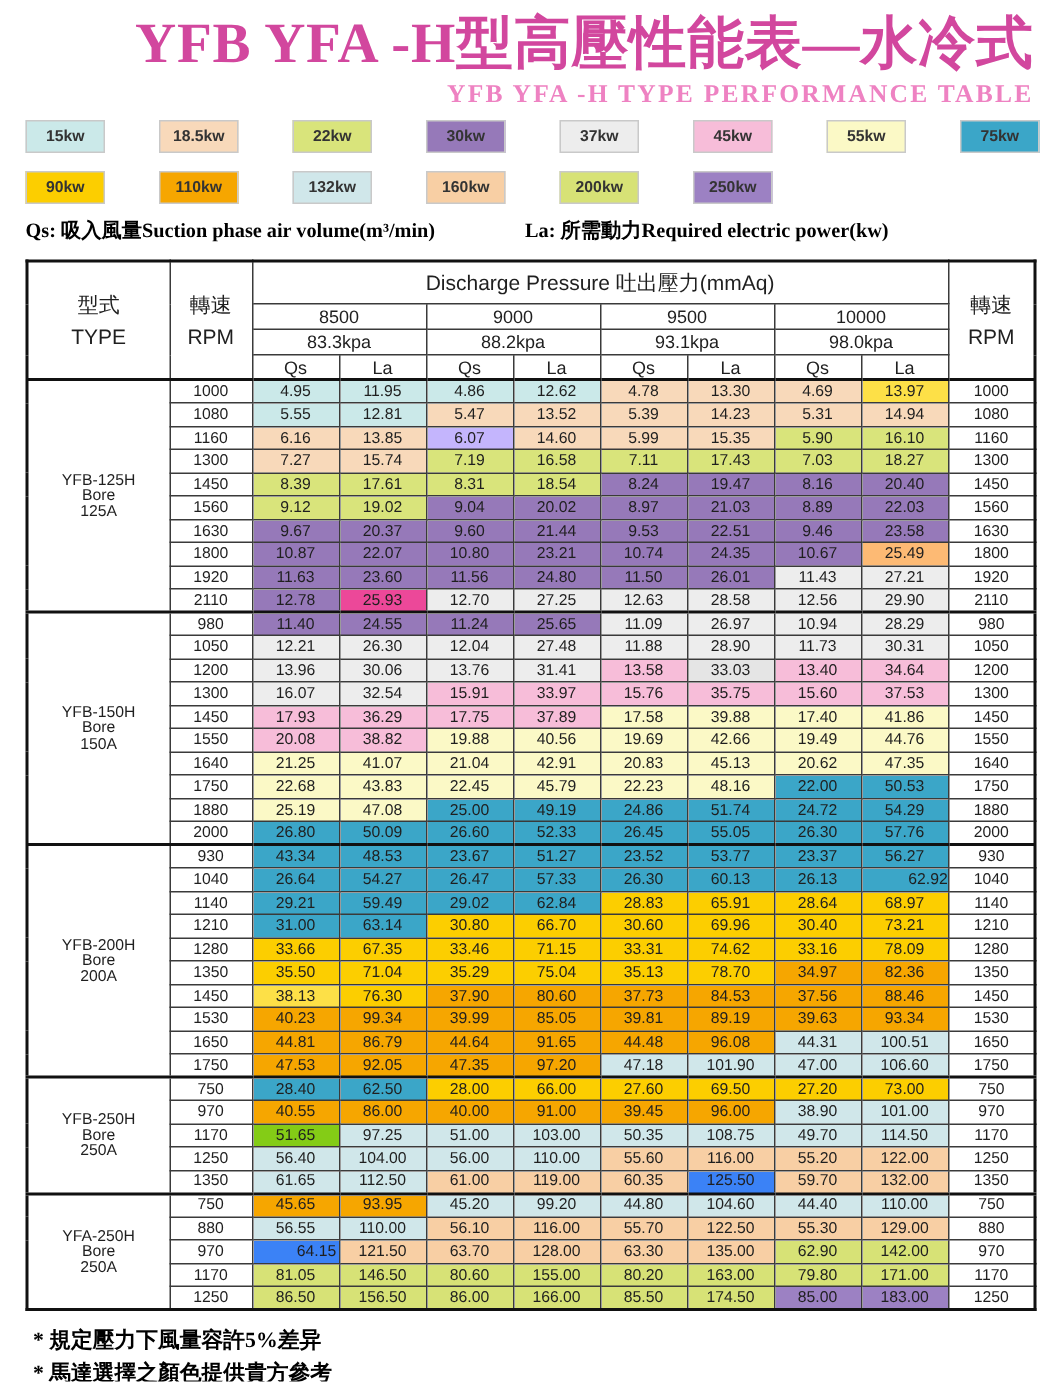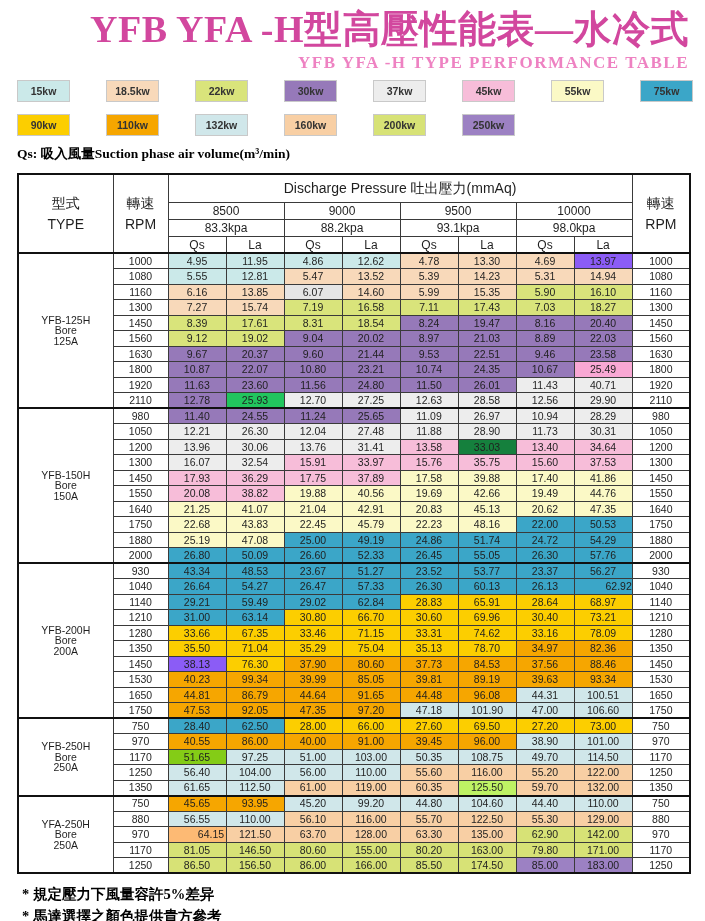--- a/index.html
+++ b/index.html
@@ -88,20 +88,21 @@
         <div class="swatch" style="background: rgb(246, 166, 0);">110kw</div>
         <div class="swatch" style="background: rgb(208, 231, 234);">132kw</div>
         <div class="swatch" style="background: rgb(248, 207, 164);">160kw</div>
         <div class="swatch" style="background: rgb(215, 226, 118);">200kw</div>
         <div class="swatch" style="background: rgb(156, 129, 195);">250kw</div>
       </div>
     </div>
 
   <div class="notes">
     <span>Qs: 吸入風量Suction phase air volume(m³/min)</span>
+    <span>La: 所需動力Required electric power(kw)</span>
   </div>
 
   <table class="perf">
     <colgroup>
       <col style="width:95px">
         <col style="width:55px">
       <col style="width:58px">
         <col style="width:58px">
         <col style="width:58px">
         <col style="width:58px">
@@ -158,40 +159,40 @@
             <div>125A</div>
           </td>
           <td class="rpm-cell">1000</td>
           <td class="val-cell" style="background: rgb(203, 233, 233);">4.95</td>
           <td class="val-cell" style="background: rgb(203, 233, 233);">11.95</td>
           <td class="val-cell" style="background: rgb(203, 233, 233);">4.86</td>
           <td class="val-cell" style="background: rgb(203, 233, 233);">12.62</td>
           <td class="val-cell" style="background: rgb(248, 217, 186);">4.78</td>
           <td class="val-cell" style="background: rgb(248, 217, 186);">13.30</td>
           <td class="val-cell" style="background: rgb(248, 217, 186);">4.69</td>
-          <td class="val-cell" style="background: #8b5cf6; margin-left: 26px;">13.97</td>
+          <td class="val-cell" style="background: #fde047; margin-left: 26px;">13.97</td>
           <td class="rpm-cell">1000</td>
         </tr>
         <tr>
           <td class="rpm-cell">1080</td>
           <td class="val-cell" style="background: rgb(203, 233, 233);">5.55</td>
           <td class="val-cell" style="background: rgb(203, 233, 233);">12.81</td>
           <td class="val-cell" style="background: rgb(248, 217, 186);">5.47</td>
           <td class="val-cell" style="background: rgb(248, 217, 186);">13.52</td>
           <td class="val-cell" style="background: rgb(248, 217, 186);">5.39</td>
           <td class="val-cell" style="background: rgb(248, 217, 186);">14.23</td>
           <td class="val-cell" style="background: rgb(248, 217, 186);">5.31</td>
           <td class="val-cell" style="background: rgb(248, 217, 186);">14.94</td>
           <td class="rpm-cell">1080</td>
         </tr>
         <tr>
           <td class="rpm-cell">1160</td>
           <td class="val-cell" style="background: rgb(248, 217, 186);">6.16</td>
           <td class="val-cell" style="background: rgb(248, 217, 186);">13.85</td>
-          <td class="val-cell" style="background: #e5e5e5; margin-left: 18px;">6.07</td>
+          <td class="val-cell" style="background: #c4b5fd; margin-left: 18px;">6.07</td>
           <td class="val-cell" style="background: rgb(248, 217, 186);">14.60</td>
           <td class="val-cell" style="background: rgb(248, 217, 186);">5.99</td>
           <td class="val-cell" style="background: rgb(248, 217, 186);">15.35</td>
           <td class="val-cell" style="background: rgb(217, 228, 123); margin-left: 32px;">5.90</td>
           <td class="val-cell" style="background: rgb(217, 228, 123);">16.10</td>
           <td class="rpm-cell">1160</td>
         </tr>
         <tr>
           <td class="rpm-cell">1300</td>
           <td class="val-cell" style="background: rgb(248, 217, 186);">7.27</td>
@@ -242,39 +243,39 @@
         </tr>
         <tr>
           <td class="rpm-cell">1800</td>
           <td class="val-cell" style="background: rgb(150, 121, 185);">10.87</td>
           <td class="val-cell" style="background: rgb(150, 121, 185);">22.07</td>
           <td class="val-cell" style="background: rgb(150, 121, 185);">10.80</td>
           <td class="val-cell" style="background: rgb(150, 121, 185);">23.21</td>
           <td class="val-cell" style="background: rgb(150, 121, 185);">10.74</td>
           <td class="val-cell" style="background: rgb(150, 121, 185);">24.35</td>
           <td class="val-cell" style="background: rgb(150, 121, 185);">10.67</td>
-          <td class="val-cell" style="background: #f9a8d4;">25.49</td>
+          <td class="val-cell" style="background: #fdba74;">25.49</td>
           <td class="rpm-cell">1800</td>
         </tr>
         <tr>
           <td class="rpm-cell">1920</td>
           <td class="val-cell" style="background: rgb(150, 121, 185);">11.63</td>
           <td class="val-cell" style="background: rgb(150, 121, 185);">23.60</td>
           <td class="val-cell" style="background: rgb(150, 121, 185);">11.56</td>
           <td class="val-cell" style="background: rgb(150, 121, 185);">24.80</td>
           <td class="val-cell" style="background: rgb(150, 121, 185);">11.50</td>
           <td class="val-cell" style="background: rgb(150, 121, 185);">26.01</td>
           <td class="val-cell" style="background: rgb(237, 237, 237);">11.43</td>
-          <td class="val-cell" style="background: rgb(237, 237, 237);">40.71</td>
+          <td class="val-cell" style="background: rgb(237, 237, 237);">27.21</td>
           <td class="rpm-cell">1920</td>
         </tr>
         <tr>
           <td class="rpm-cell">2110</td>
           <td class="val-cell" style="background: rgb(150, 121, 185);">12.78</td>
-          <td class="val-cell" style="background: #22c55e;">25.93</td>
+          <td class="val-cell" style="background: #ec4899;">25.93</td>
           <td class="val-cell" style="background: rgb(237, 237, 237);">12.70</td>
           <td class="val-cell" style="background: rgb(237, 237, 237);">27.25</td>
           <td class="val-cell" style="background: rgb(237, 237, 237);">12.63</td>
           <td class="val-cell" style="background: rgb(237, 237, 237);">28.58</td>
           <td class="val-cell" style="background: rgb(237, 237, 237);">12.56</td>
           <td class="val-cell" style="background: rgb(237, 237, 237);">29.90</td>
           <td class="rpm-cell">2110</td>
         </tr>
         <tr class="group-start">
           <td rowspan="10" class="model-cell">
@@ -305,21 +306,21 @@
           <td class="val-cell" style="background: rgb(237, 237, 237);">30.31</td>
           <td class="rpm-cell">1050</td>
         </tr>
         <tr>
           <td class="rpm-cell">1200</td>
           <td class="val-cell" style="background: rgb(237, 237, 237);">13.96</td>
           <td class="val-cell" style="background: rgb(237, 237, 237);">30.06</td>
           <td class="val-cell" style="background: rgb(237, 237, 237);">13.76</td>
           <td class="val-cell" style="background: rgb(237, 237, 237);">31.41</td>
           <td class="val-cell" style="background: rgb(247, 189, 217);">13.58</td>
-          <td class="val-cell" style="background: #15803d; margin-left: 11px;">33.03</td>
+          <td class="val-cell" style="background: #e5e5e5; margin-left: 11px;">33.03</td>
           <td class="val-cell" style="background: rgb(247, 189, 217);">13.40</td>
           <td class="val-cell" style="background: rgb(247, 189, 217);">34.64</td>
           <td class="rpm-cell">1200</td>
         </tr>
         <tr>
           <td class="rpm-cell">1300</td>
           <td class="val-cell" style="background: rgb(237, 237, 237);">16.07</td>
           <td class="val-cell" style="background: rgb(237, 237, 237);">32.54</td>
           <td class="val-cell" style="background: rgb(247, 189, 217);">15.91</td>
           <td class="val-cell" style="background: rgb(247, 189, 217);">33.97</td>
@@ -473,21 +474,21 @@
           <td class="val-cell" style="background: rgb(252, 206, 0);">35.29</td>
           <td class="val-cell" style="background: rgb(252, 206, 0);">75.04</td>
           <td class="val-cell" style="background: rgb(252, 206, 0);">35.13</td>
           <td class="val-cell" style="background: rgb(252, 206, 0);">78.70</td>
           <td class="val-cell" style="background: rgb(246, 166, 0);">34.97</td>
           <td class="val-cell" style="background: rgb(246, 166, 0);">82.36</td>
           <td class="rpm-cell">1350</td>
         </tr>
         <tr>
           <td class="rpm-cell">1450</td>
-          <td class="val-cell" style="background: #8b5cf6;">38.13</td>
+          <td class="val-cell" style="background: #fde047;">38.13</td>
           <td class="val-cell" style="background: rgb(252, 206, 0);">76.30</td>
           <td class="val-cell" style="background: rgb(246, 166, 0);">37.90</td>
           <td class="val-cell" style="background: rgb(246, 166, 0);">80.60</td>
           <td class="val-cell" style="background: rgb(246, 166, 0);">37.73</td>
           <td class="val-cell" style="background: rgb(246, 166, 0);">84.53</td>
           <td class="val-cell" style="background: rgb(246, 166, 0);">37.56</td>
           <td class="val-cell" style="background: rgb(246, 166, 0);">88.46</td>
           <td class="rpm-cell">1450</td>
         </tr>
         <tr>
@@ -579,21 +580,21 @@
           <td class="val-cell" style="background: rgb(248, 207, 164);">122.00</td>
           <td class="rpm-cell">1250</td>
         </tr>
         <tr>
           <td class="rpm-cell">1350</td>
           <td class="val-cell" style="background: rgb(208, 231, 234);">61.65</td>
           <td class="val-cell" style="background: rgb(208, 231, 234);">112.50</td>
           <td class="val-cell" style="background: rgb(248, 207, 164);">61.00</td>
           <td class="val-cell" style="background: rgb(248, 207, 164);">119.00</td>
           <td class="val-cell" style="background: rgb(248, 207, 164);">60.35</td>
-          <td class="val-cell" style="background: #bef264;">125.50</td>
+          <td class="val-cell" style="background: #3b82f6;">125.50</td>
           <td class="val-cell" style="background: rgb(248, 207, 164);">59.70</td>
           <td class="val-cell" style="background: rgb(248, 207, 164);">132.00</td>
           <td class="rpm-cell">1350</td>
         </tr>
         <tr class="group-start">
           <td rowspan="5" class="model-cell">
             <div>YFA-250H</div>
             <div>Bore</div>
             <div>250A</div>
           </td>
@@ -615,21 +616,21 @@
           <td class="val-cell" style="background: rgb(248, 207, 164);">56.10</td>
           <td class="val-cell" style="background: rgb(248, 207, 164);">116.00</td>
           <td class="val-cell" style="background: rgb(248, 207, 164);">55.70</td>
           <td class="val-cell" style="background: rgb(248, 207, 164);">122.50</td>
           <td class="val-cell" style="background: rgb(248, 207, 164);">55.30</td>
           <td class="val-cell" style="background: rgb(248, 207, 164);">129.00</td>
           <td class="rpm-cell">880</td>
         </tr>
         <tr>
           <td class="rpm-cell">970</td>
-          <td class="val-cell" style="background: #fdba74; padding-left: 28px;">64.15</td>
+          <td class="val-cell" style="background: #3b82f6; padding-left: 28px;">64.15</td>
           <td class="val-cell" style="background: rgb(248, 207, 164);">121.50</td>
           <td class="val-cell" style="background: rgb(248, 207, 164);">63.70</td>
           <td class="val-cell" style="background: rgb(248, 207, 164);">128.00</td>
           <td class="val-cell" style="background: rgb(248, 207, 164);">63.30</td>
           <td class="val-cell" style="background: rgb(248, 207, 164);">135.00</td>
           <td class="val-cell" style="background: rgb(215, 226, 118);">62.90</td>
           <td class="val-cell" style="background: rgb(215, 226, 118);">142.00</td>
           <td class="rpm-cell">970</td>
         </tr>
         <tr>

